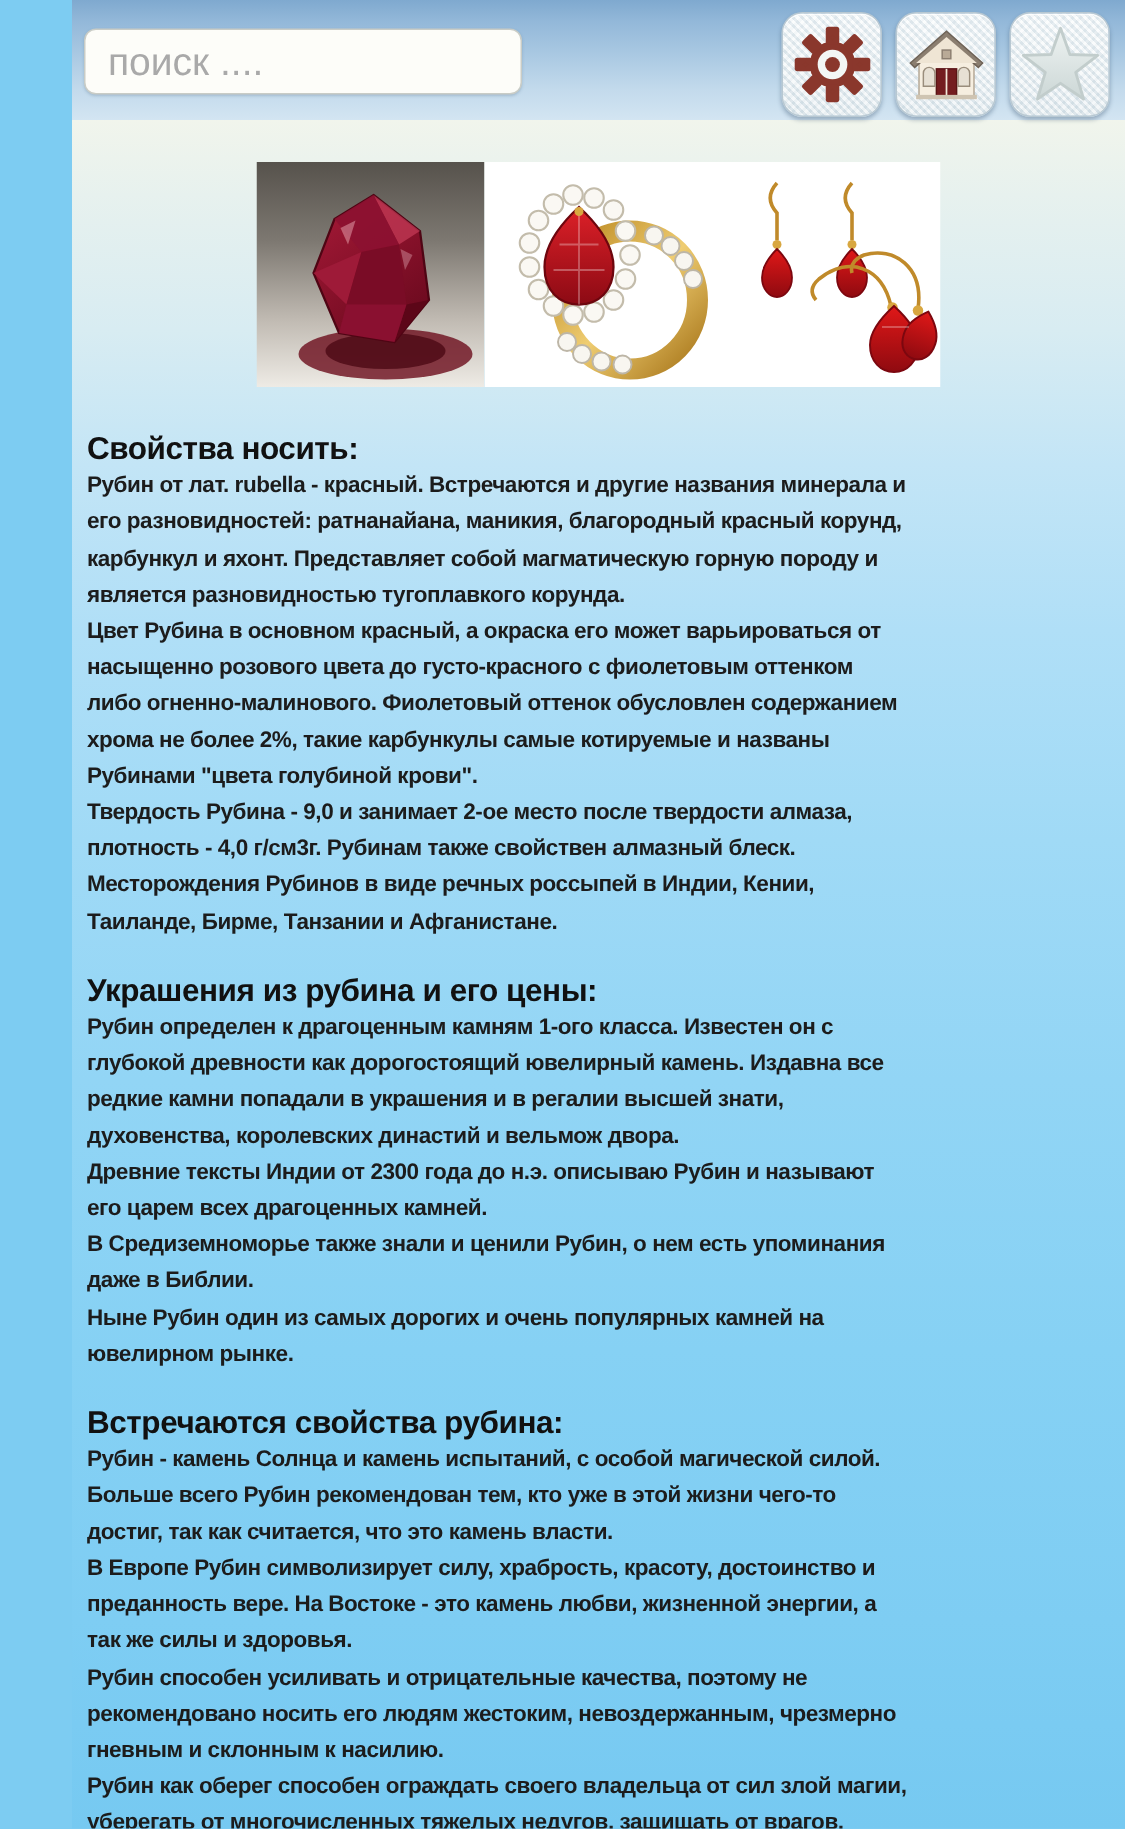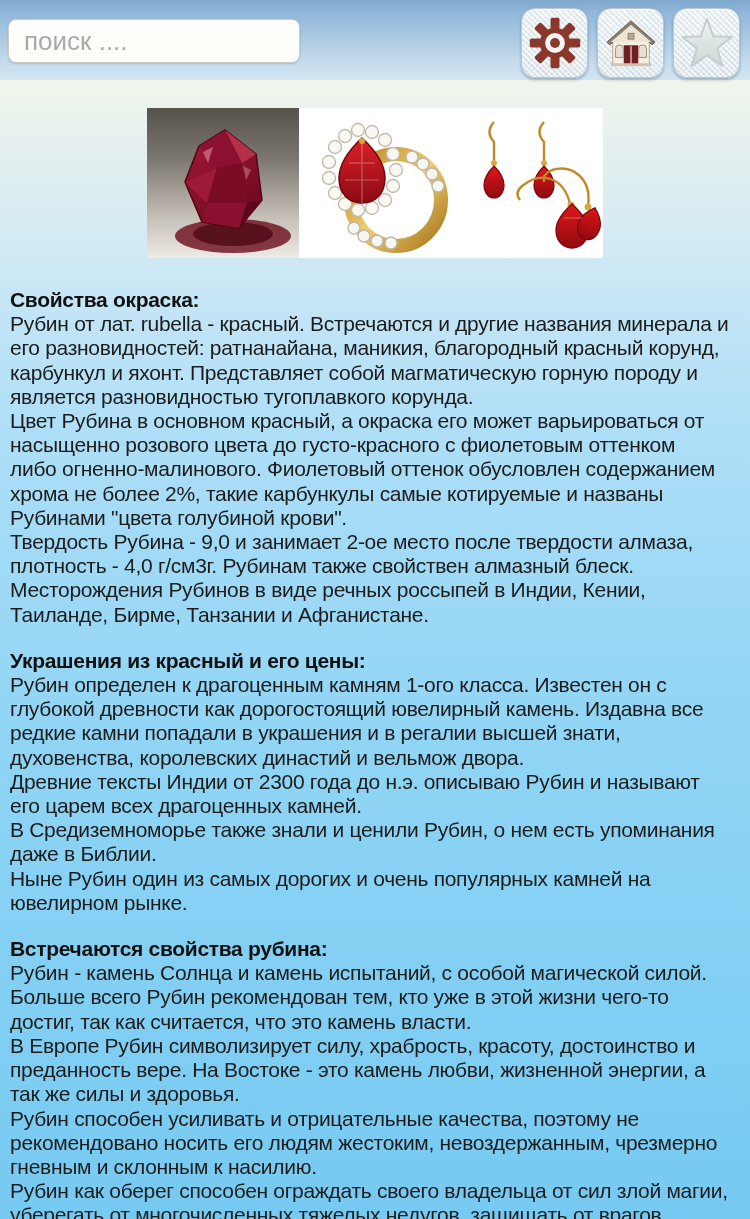--- a/index.html
+++ b/index.html
@@ -2,21 +2,21 @@
 <html><head>
 <meta charset="utf-8">
 <style>
   * { box-sizing: border-box; }
   html,body { margin:0; padding:0; }
   body {
     width:750px; height:1219px; overflow:hidden;
     font-family:"Liberation Sans","DejaVu Sans",sans-serif;
     background:#7dccf2;
   }
-  .app { width:750px; height:1219px; position:relative; }
+  .app { width:750px; height:1219px; position:relative;padding-left:48px; }
 
   
   .header {
     position:relative; height:80px;
     background:linear-gradient(180deg,#7fa9cf 0%,#93b8d9 18%,#a9c8e2 45%,#c3daec 75%,#d3e5f2 100%);
   }
   .search {
     position:absolute; left:8px; top:19px; width:292px; height:44px;
     border:1px solid #c9ccc6; border-radius:8px;
     background:#fdfdf9; padding:0 15px;
@@ -47,22 +47,22 @@
   }
   .strip { width:456px; height:150px; margin:0 auto; display:flex; }
   .strip svg { display:block; }
 
   .text { margin-top:30px; padding:0 10px; color:#1c1c1c; }
   .text h3 {
     margin:0; font-size:21px; line-height:24.2px; font-weight:bold;
     letter-spacing:-0.3px; color:#111;
   }
   .text p.body {
-    margin:0 0 22px 0; font-size:21px; line-height:24.2px;
-    letter-spacing:-0.3px; white-space:pre-line;
+    margin:0 0 22px 0; font-size:15px; line-height:24.2px;
+    letter-spacing:-0.3px; white-space:pre-line;font-weight:bold;
   }
   .text section:last-child p.body { margin-bottom:0; }
 </style>
 </head>
 <body>
 
 <div class="app">
 
   <div class="header">
     <input class="search" type="text" placeholder="поиск ...." style="">
@@ -226,37 +226,37 @@
         <circle cx="119" cy="97" r="3.5" fill="#d8a740"></circle>
         <circle cx="136" cy="99" r="3.5" fill="#d8a740"></circle>
         <path d="M120,96 C131,106 136,114 136,122 C136,133 129,140 120,140 C111,140 104,133 104,122 C104,114 109,106 120,96 Z" fill="url(#rubyG2)" stroke="#7c070f" stroke-width="1.3"></path>
         <path d="M138,99 C146,106 149,112 149,118 C149,127 144,132 138,132 C132,132 127,127 127,118 C127,112 130,106 138,99 Z" fill="url(#rubyG2)" stroke="#7c070f" stroke-width="1.3" transform="rotate(18 138 115)"></path>
         <line x1="112" y1="110" x2="130" y2="110" stroke="#ffffff" opacity="0.3" stroke-width="1.2"></line>
       </svg>
     </div>
 
     <div class="text">
       <section>
-        <h3>Свойства окраска:</h3>
+        <h3>Свойства носить:</h3>
         <p class="body">Рубин от лат. rubella - красный. Встречаются и другие названия минерала и
 его разновидностей: ратнанайана, маникия, благородный красный корунд,
 карбункул и яхонт. Представляет собой магматическую горную породу и
 является разновидностью тугоплавкого корунда.
 Цвет Рубина в основном красный, а окраска его может варьироваться от
 насыщенно розового цвета до густо-красного с фиолетовым оттенком
 либо огненно-малинового. Фиолетовый оттенок обусловлен содержанием
 хрома не более 2%, такие карбункулы самые котируемые и названы
 Рубинами "цвета голубиной крови".
 Твердость Рубина - 9,0 и занимает 2-ое место после твердости алмаза,
 плотность - 4,0 г/см3г. Рубинам также свойствен алмазный блеск.
 Месторождения Рубинов в виде речных россыпей в Индии, Кении,
 Таиланде, Бирме, Танзании и Афганистане.</p>
       </section>
       <section>
-        <h3>Украшения из красный и его цены:</h3>
+        <h3>Украшения из рубина и его цены:</h3>
         <p class="body">Рубин определен к драгоценным камням 1-ого класса. Известен он с
 глубокой древности как дорогостоящий ювелирный камень. Издавна все
 редкие камни попадали в украшения и в регалии высшей знати,
 духовенства, королевских династий и вельмож двора.
 Древние тексты Индии от 2300 года до н.э. описываю Рубин и называют
 его царем всех драгоценных камней.
 В Средиземноморье также знали и ценили Рубин, о нем есть упоминания
 даже в Библии.
 Ныне Рубин один из самых дорогих и очень популярных камней на
 ювелирном рынке.</p>

